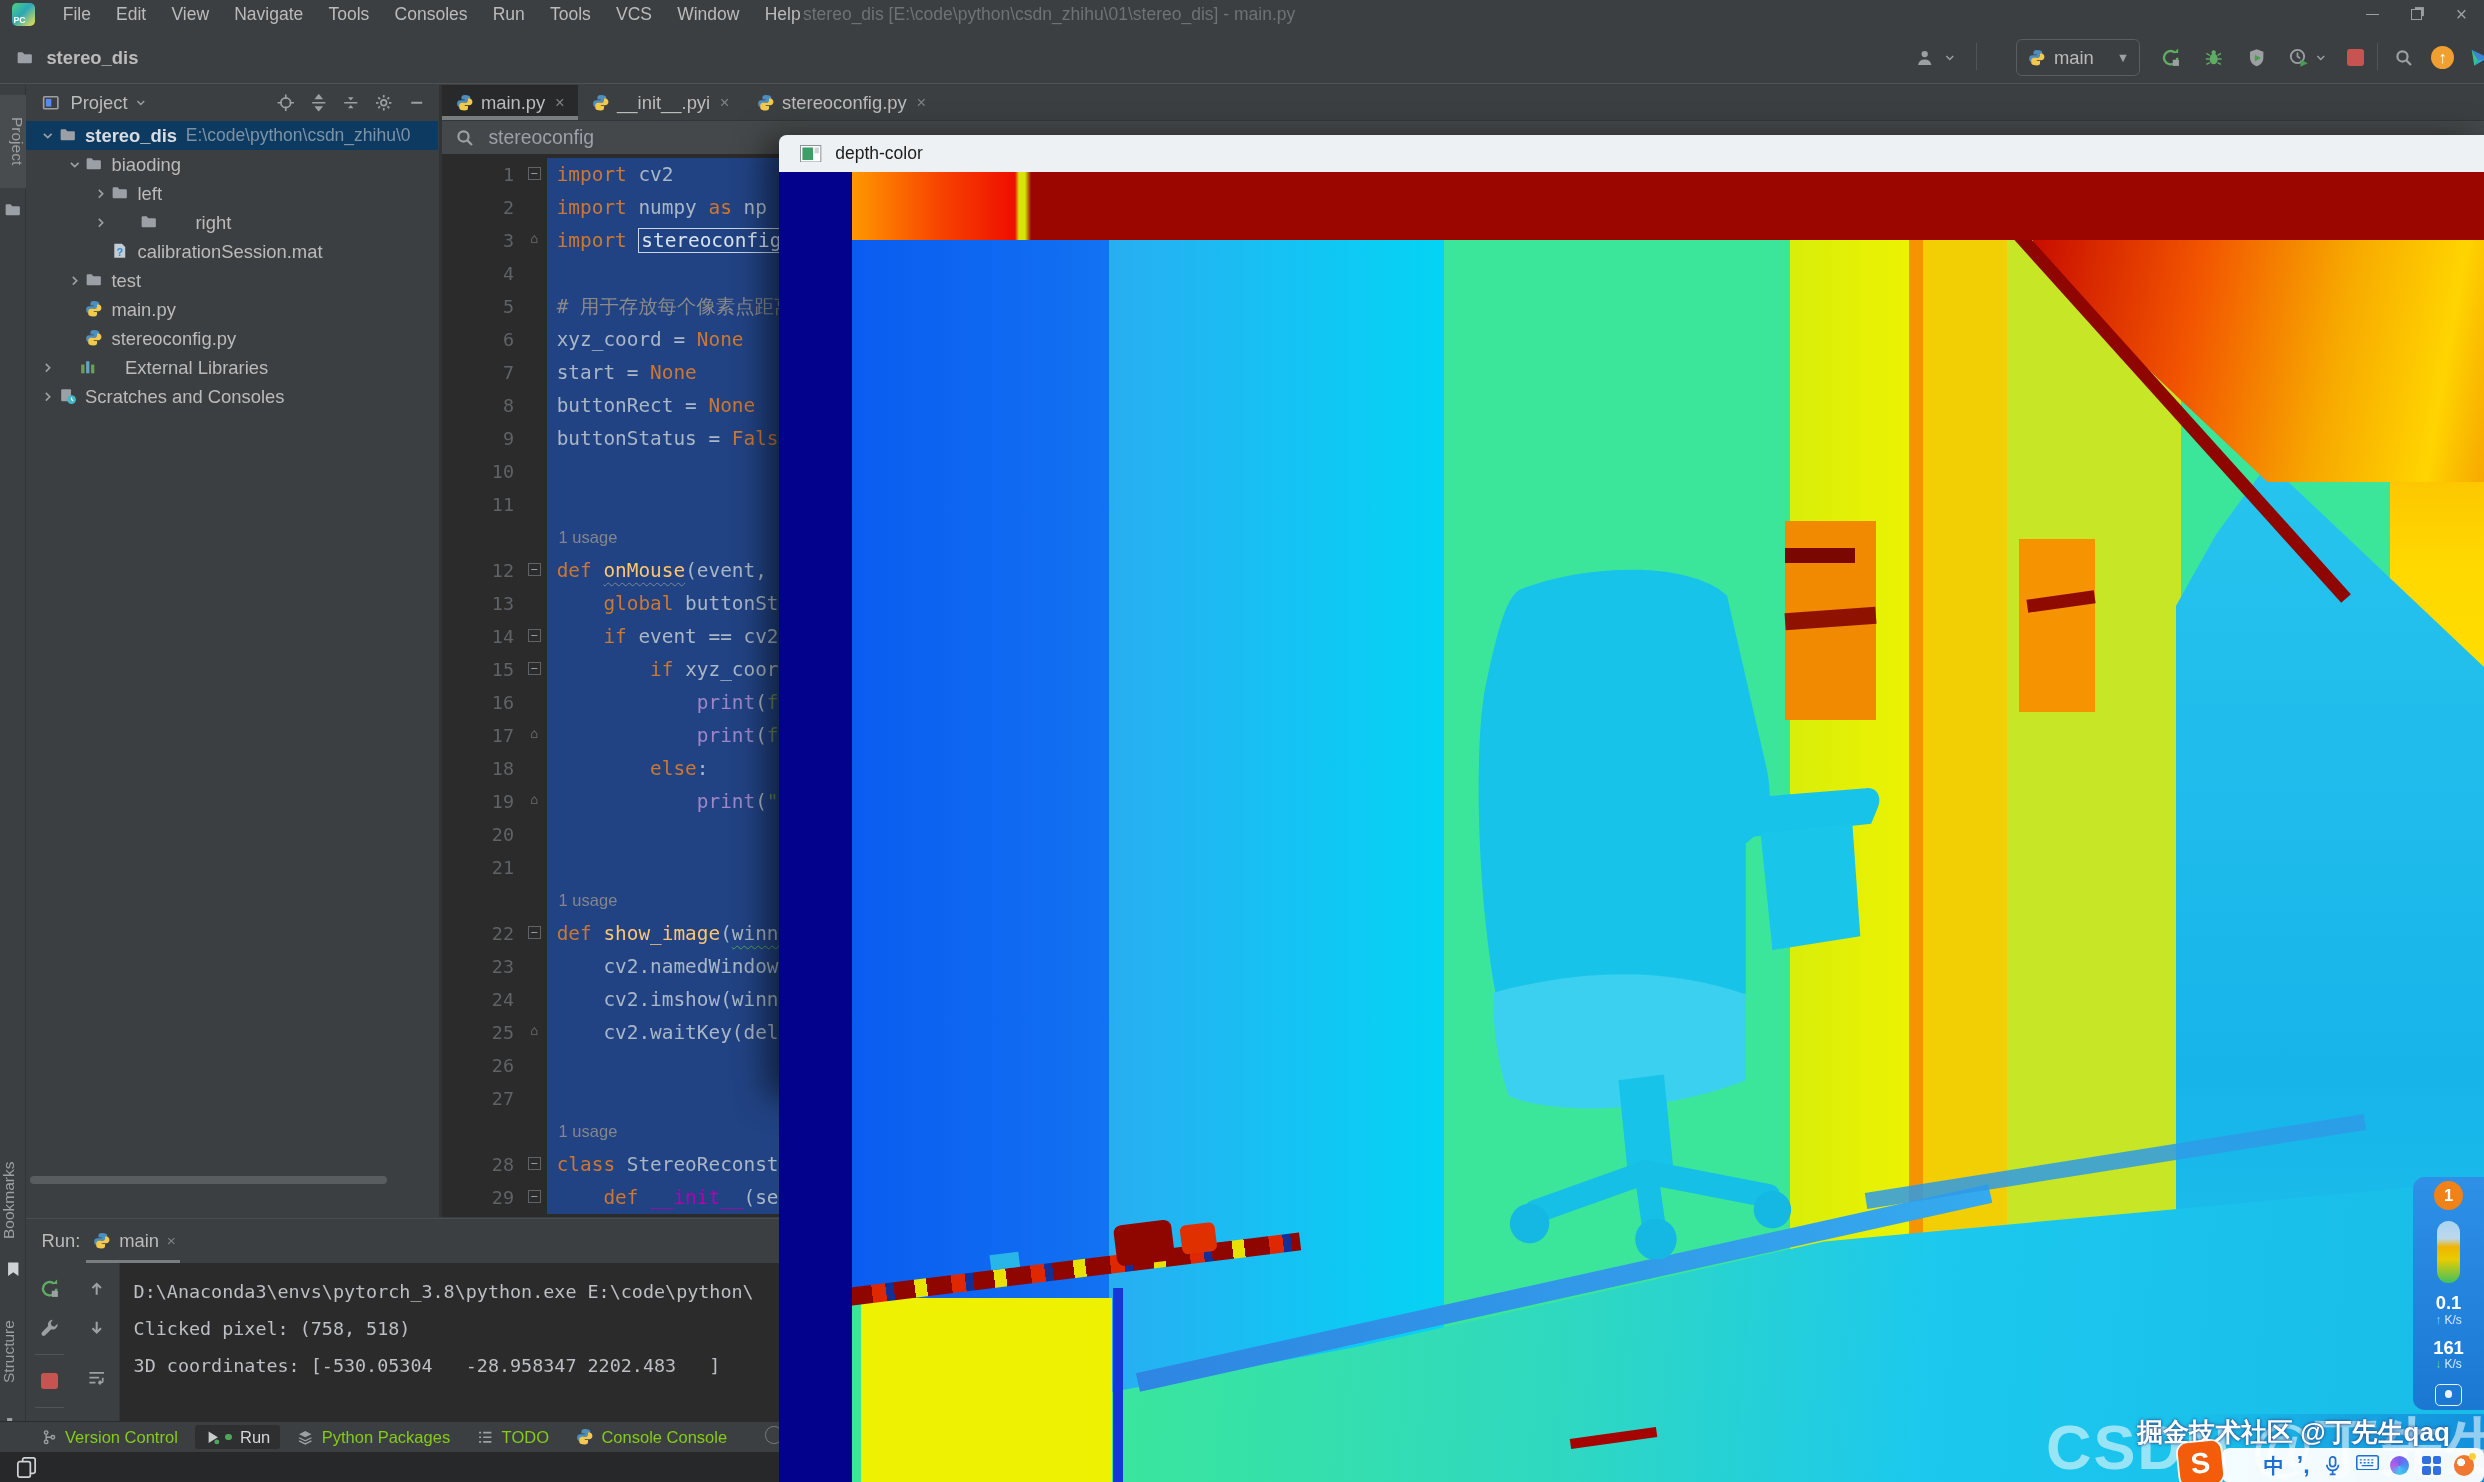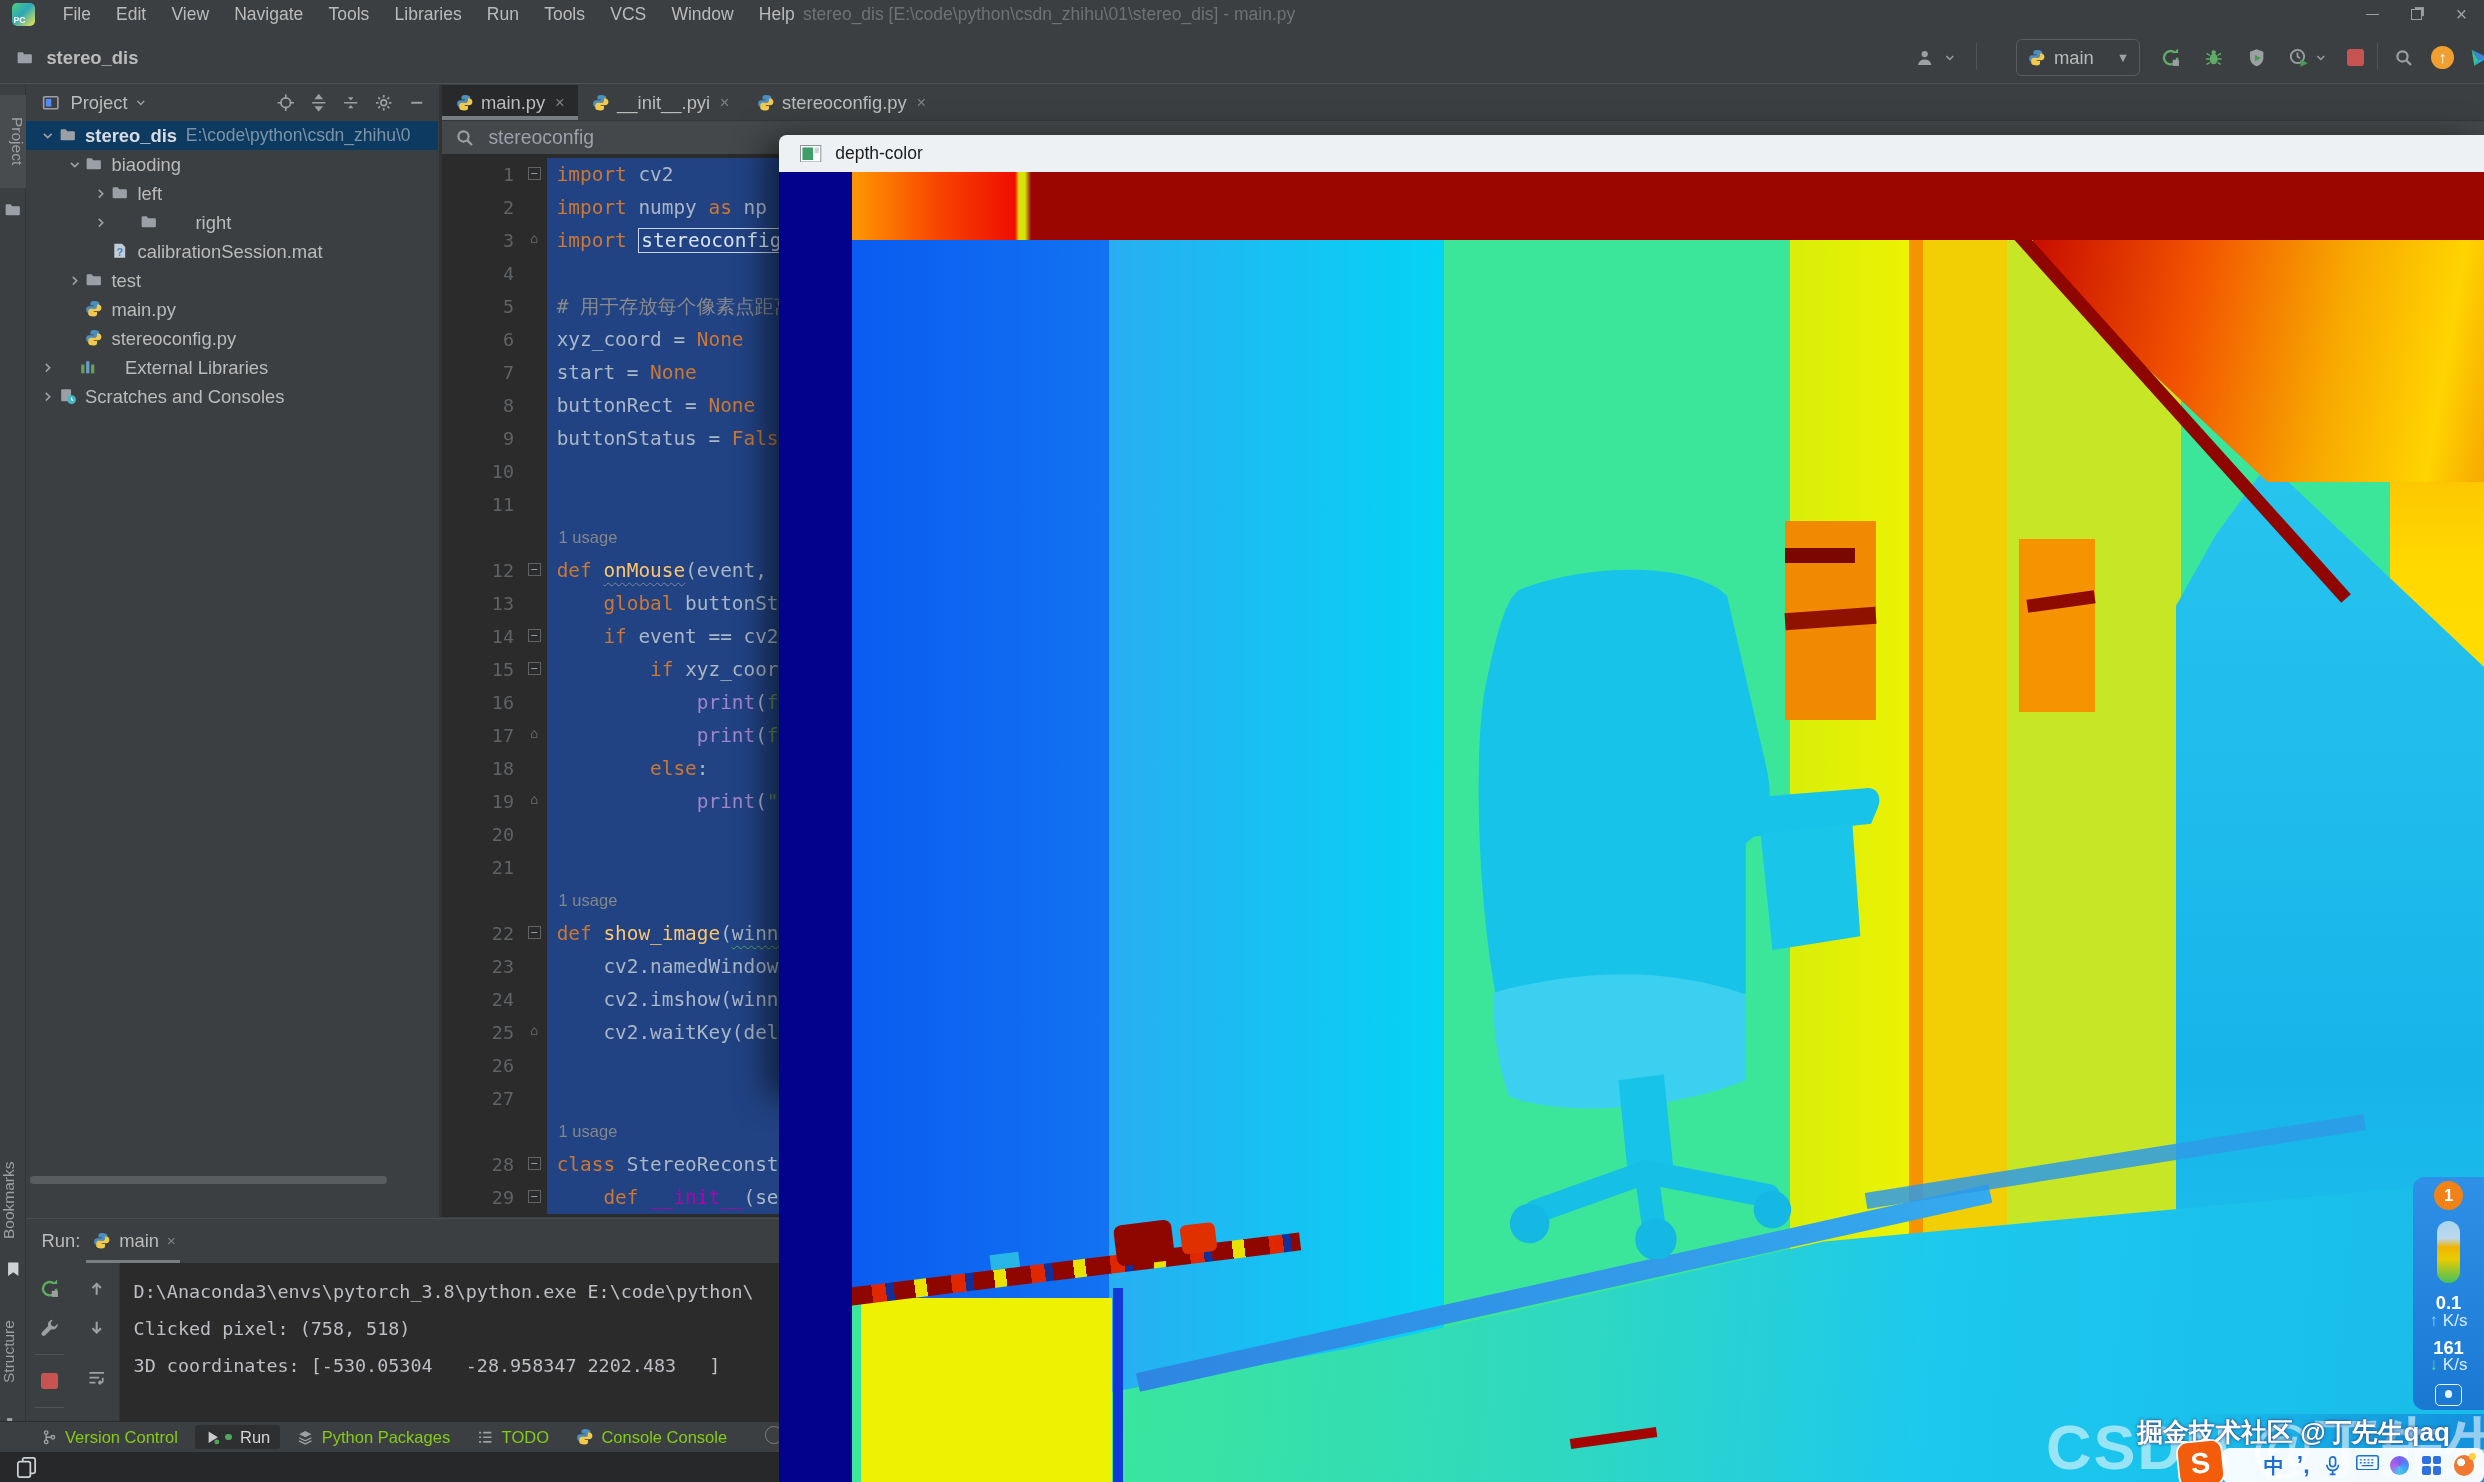--- a/index.html
+++ b/index.html
@@ -77,21 +77,21 @@
 #cv{left:779px;top:135px;width:1705px;height:956px;border-radius:7.8px 0 0 0;box-shadow:-11.6px 5.8px 33px rgba(0,0,0,.55);z-index:50}
 #cv-title{height:37px;background:#eef1f4;border-radius:7.8px 0 0 0;display:flex;align-items:center;gap:13.6px;padding-left:21.3px}
 #cv-title .t{font-size:17.5px;color:#1b1b1b}
 #cv-img{position:relative;width:1705px;height:1311px;overflow:hidden;background:#3be69b}
 .dp{position:absolute}
 
 #widget{left:2413px;top:1177px;width:71px;height:233px;border-radius:11.6px 0 0 11.6px;background:linear-gradient(180deg,#2f90e8,#1a78d2);z-index:60;display:flex;flex-direction:column;align-items:center}
 #widget .badge{margin-top:3.9px;width:29px;height:29px;border-radius:50%;background:#f08218;color:#fff;font-weight:bold;font-size:16.5px;text-align:center;line-height:29px}
 #widget .pill{margin-top:11.6px;width:23px;height:62px;border-radius:11.6px;background:linear-gradient(180deg,#a8d4f0 0%,#bcd8ec 28%,#f0b400 42%,#e8cc00 62%,#40c060 100%)}
 #widget .num{margin-top:9.7px;color:#fff;font-weight:bold;font-size:18.4px;line-height:19.4px}
-#widget .unit{font-size:17px;color:#d6ecfc;line-height:15.5px}
+#widget .unit{font-size:12px;color:#d6ecfc;line-height:15.5px}
 #widget .unit .up{color:#7fd4ff}
 #widget .unit .dn{color:#46e08a}
 #widget .cam{margin-top:11.6px;width:27px;height:21.3px;border:1.9px solid #e8f4fc;border-radius:4.9px;position:relative}
 #widget .cam::after{content:"";position:absolute;left:8.7px;top:4.9px;width:7.8px;height:7.8px;border-radius:50%;background:#e8f4fc}
 
 #wm-big{left:2046px;top:1405px;font-size:63px;font-weight:bold;color:rgba(255,255,255,.55);white-space:nowrap;z-index:70;letter-spacing:1.9px}
 #wm-small{left:2137px;top:1415px;font-size:26px;font-weight:bold;color:#ffffff;text-shadow:0 0 3.9px #28508c,0 0 1.9px #28508c;white-space:nowrap;z-index:71}
 #sogou-s{left:2179px;top:1442px;width:43px;height:43px;background:#f25c0a;border-radius:9.7px;transform:rotate(-6deg);z-index:81;color:#fff;font-size:29px;font-weight:bold;text-align:center;line-height:43px;box-shadow:0 0 0 1.9px rgba(255,255,255,.85)}
 #imebar{left:2222px;top:1448px;width:262px;height:35px;background:rgba(255,255,255,.95);border-radius:7.8px;z-index:80;display:flex;align-items:center;justify-content:flex-end;gap:12.6px;padding:0 9.7px}
 #imebar .zh{color:#1d6fd2;font-size:20.4px;font-weight:bold}
@@ -110,21 +110,21 @@
 <div class="abs" id="menubar">
   <div id="pc-logo">
       <span>PC</span>
     </div>
   <div id="menu-items" style="display:flex">
       <div class="menu-item">File</div>
       <div class="menu-item">Edit</div>
       <div class="menu-item">View</div>
       <div class="menu-item">Navigate</div>
       <div class="menu-item">Tools</div>
-      <div class="menu-item">Libraries</div>
+      <div class="menu-item">Consoles</div>
       <div class="menu-item">Run</div>
       <div class="menu-item">Tools</div>
       <div class="menu-item">VCS</div>
       <div class="menu-item">Window</div>
       <div class="menu-item">Help</div>
     </div>
   <div id="win-title">stereo_dis [E:\code\python\csdn_zhihu\01\stereo_dis] - main.py</div>
   <div class="winctl" style="right:89px">
       <div style="width:13.6px;height:1.9px;background:#9da0a2"></div>
     </div>

